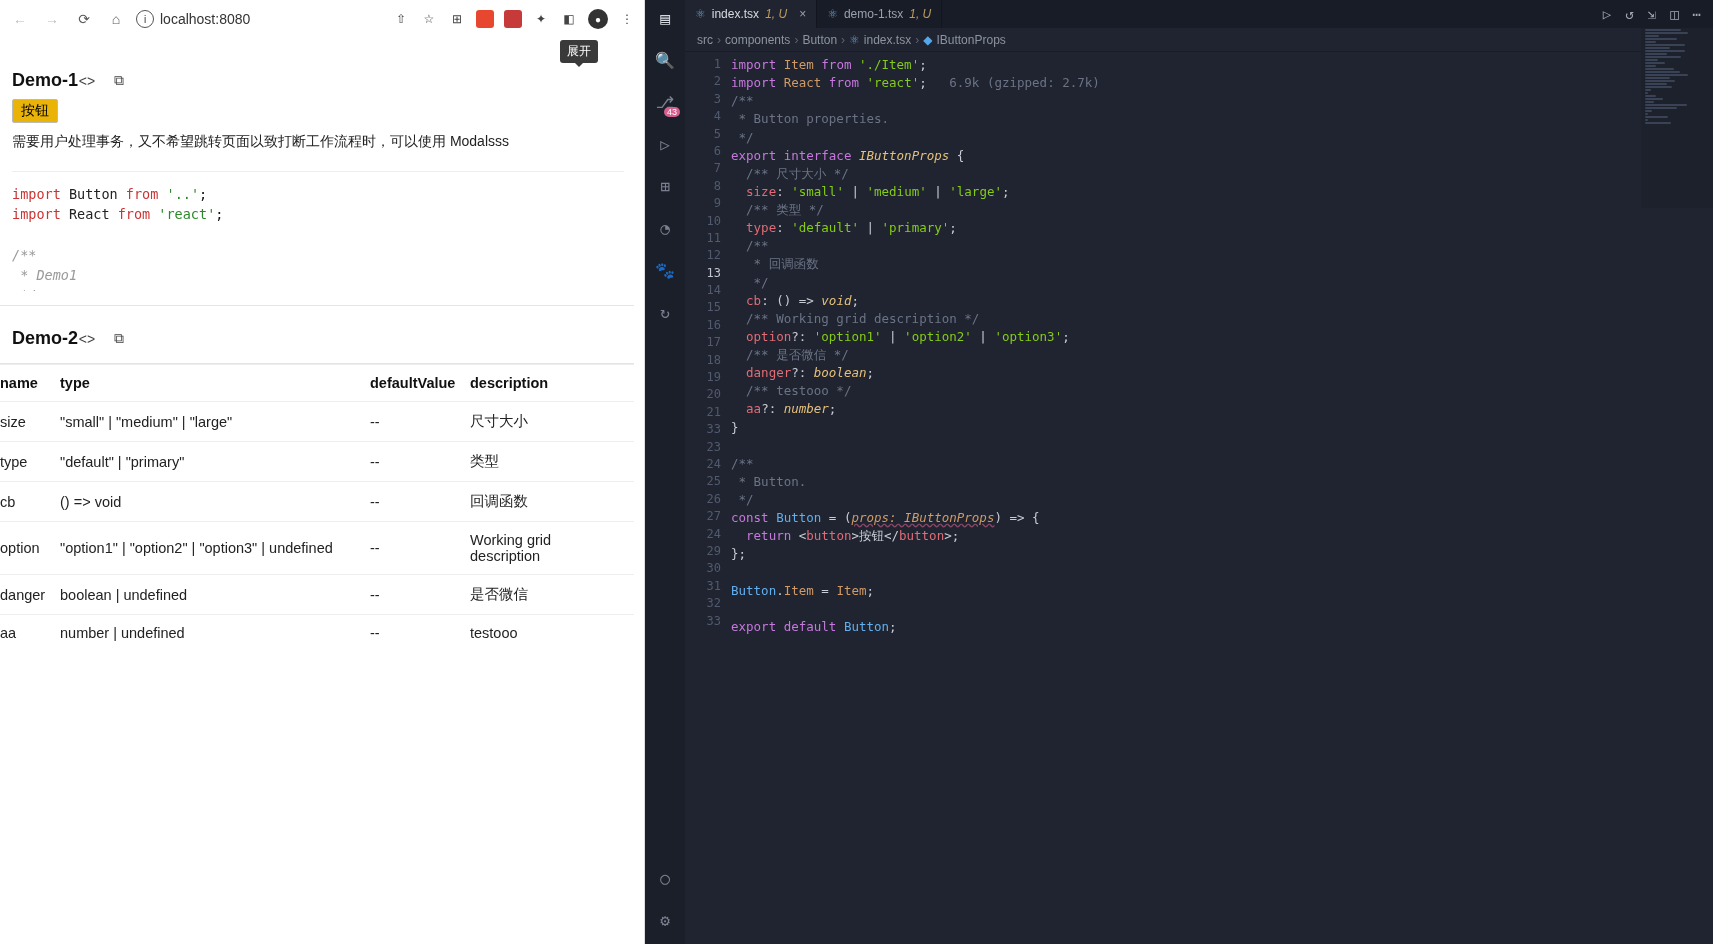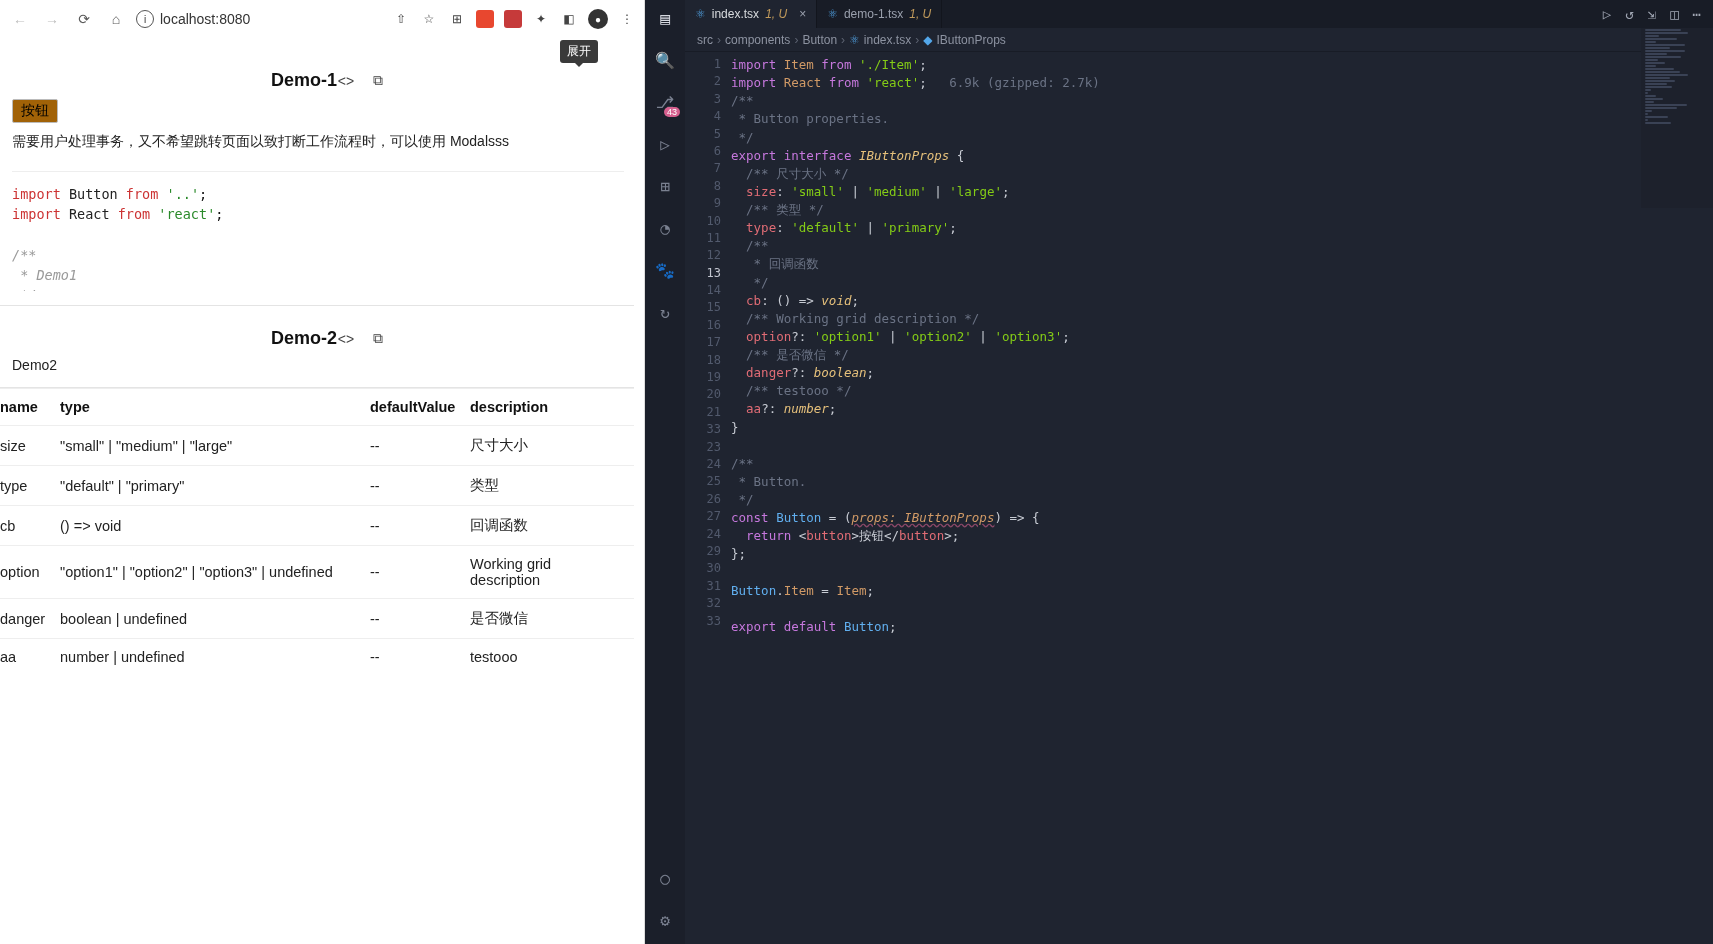--- a/index.html
+++ b/index.html
@@ -83,22 +83,21 @@
 }
 .demo-section {
   padding: 12px 10px 14px 12px;
   border-bottom: 1px solid #e4e4e4;
   margin-top: 10px;
   position: relative;
 }
 .demo-header {
   display: flex;
   align-items: center;
-  justify-content: center;
-  margin-left: 22px;
+  justify-content: flex-start;
 }
 .demo-title { font-size: 18px; font-weight: 600; }
 .demo-actions { display: flex; gap: 14px; }
 .demo-action {
   font-size: 14px; color: #444;
   width: 18px; height: 18px;
   display: flex; align-items: center; justify-content: center;
 }
 .tooltip {
   position: absolute;
@@ -115,21 +114,21 @@
   position: absolute;
   bottom: -4px; left: 50%;
   transform: translateX(-50%);
   border: 4px solid transparent;
   border-top-color: #3a3a3a;
   border-bottom: none;
 }
 .demo-body { margin-top: 8px; }
 .demo-button {
   border: 1px solid #bbb;
-  background: #a16207;
+  background: #eab308;
   padding: 2px 8px;
   font-size: 14px;
   border-radius: 2px;
 }
 .demo-desc { font-size: 14px; margin-top: 10px; color: #222; }
 .code-box {
   margin-top: 20px;
   border-top: 1px solid #eee;
   padding-top: 12px;
   font-family: "Menlo", "Consolas", monospace;
@@ -346,23 +345,20 @@
       </div>
     </div>
 
     <div class="demo-section">
       <div class="demo-header">
         <div class="demo-title">Demo-2</div>
         <div class="demo-actions">
           <div class="demo-action">&lt;&gt;</div>
           <div class="demo-action">⧉</div>
         </div>
-      </div>
-      <div class="demo-body">
-        <div class="demo-desc" style="margin-top:4px">Demo2</div>
       </div>
     </div>
 
     <table class="api">
       <thead>
         <tr>
           <th>name</th>
           <th>type</th>
           <th>defaultValue</th>
           <th>description</th>

